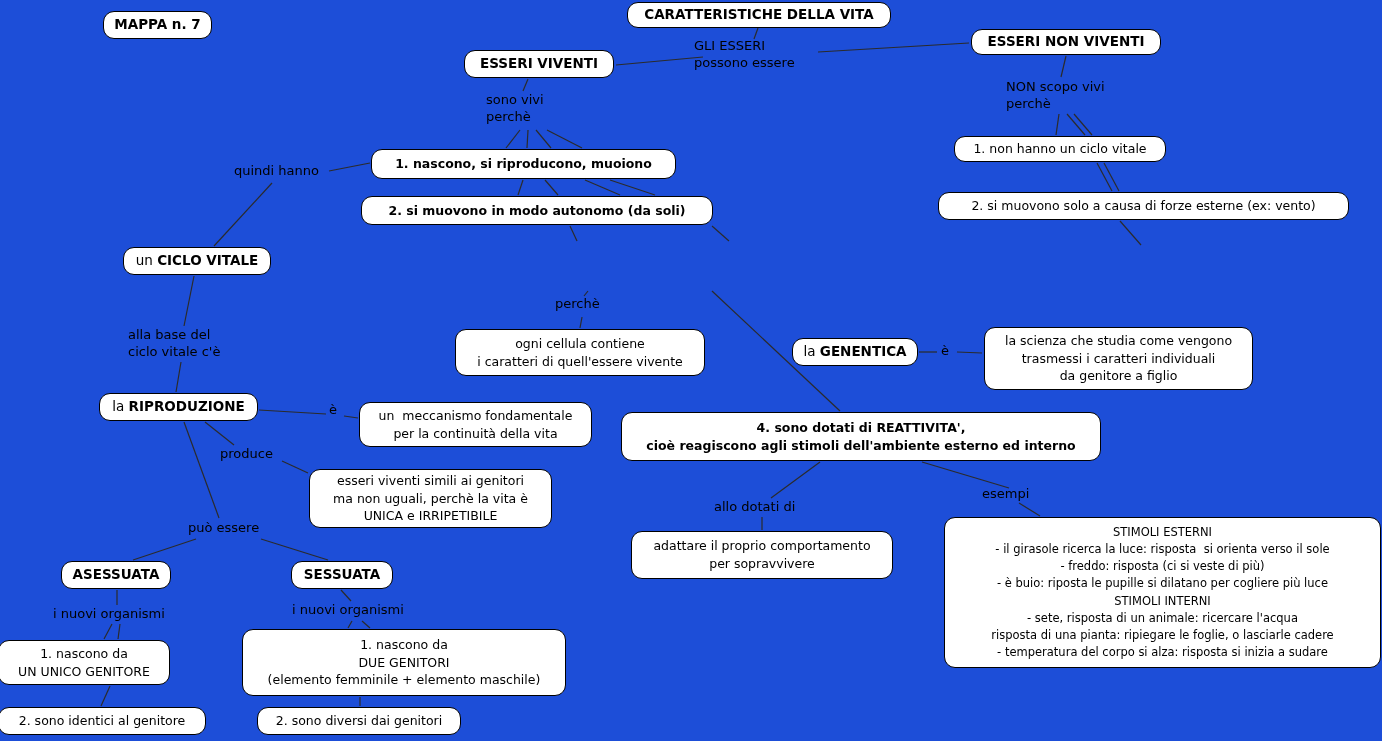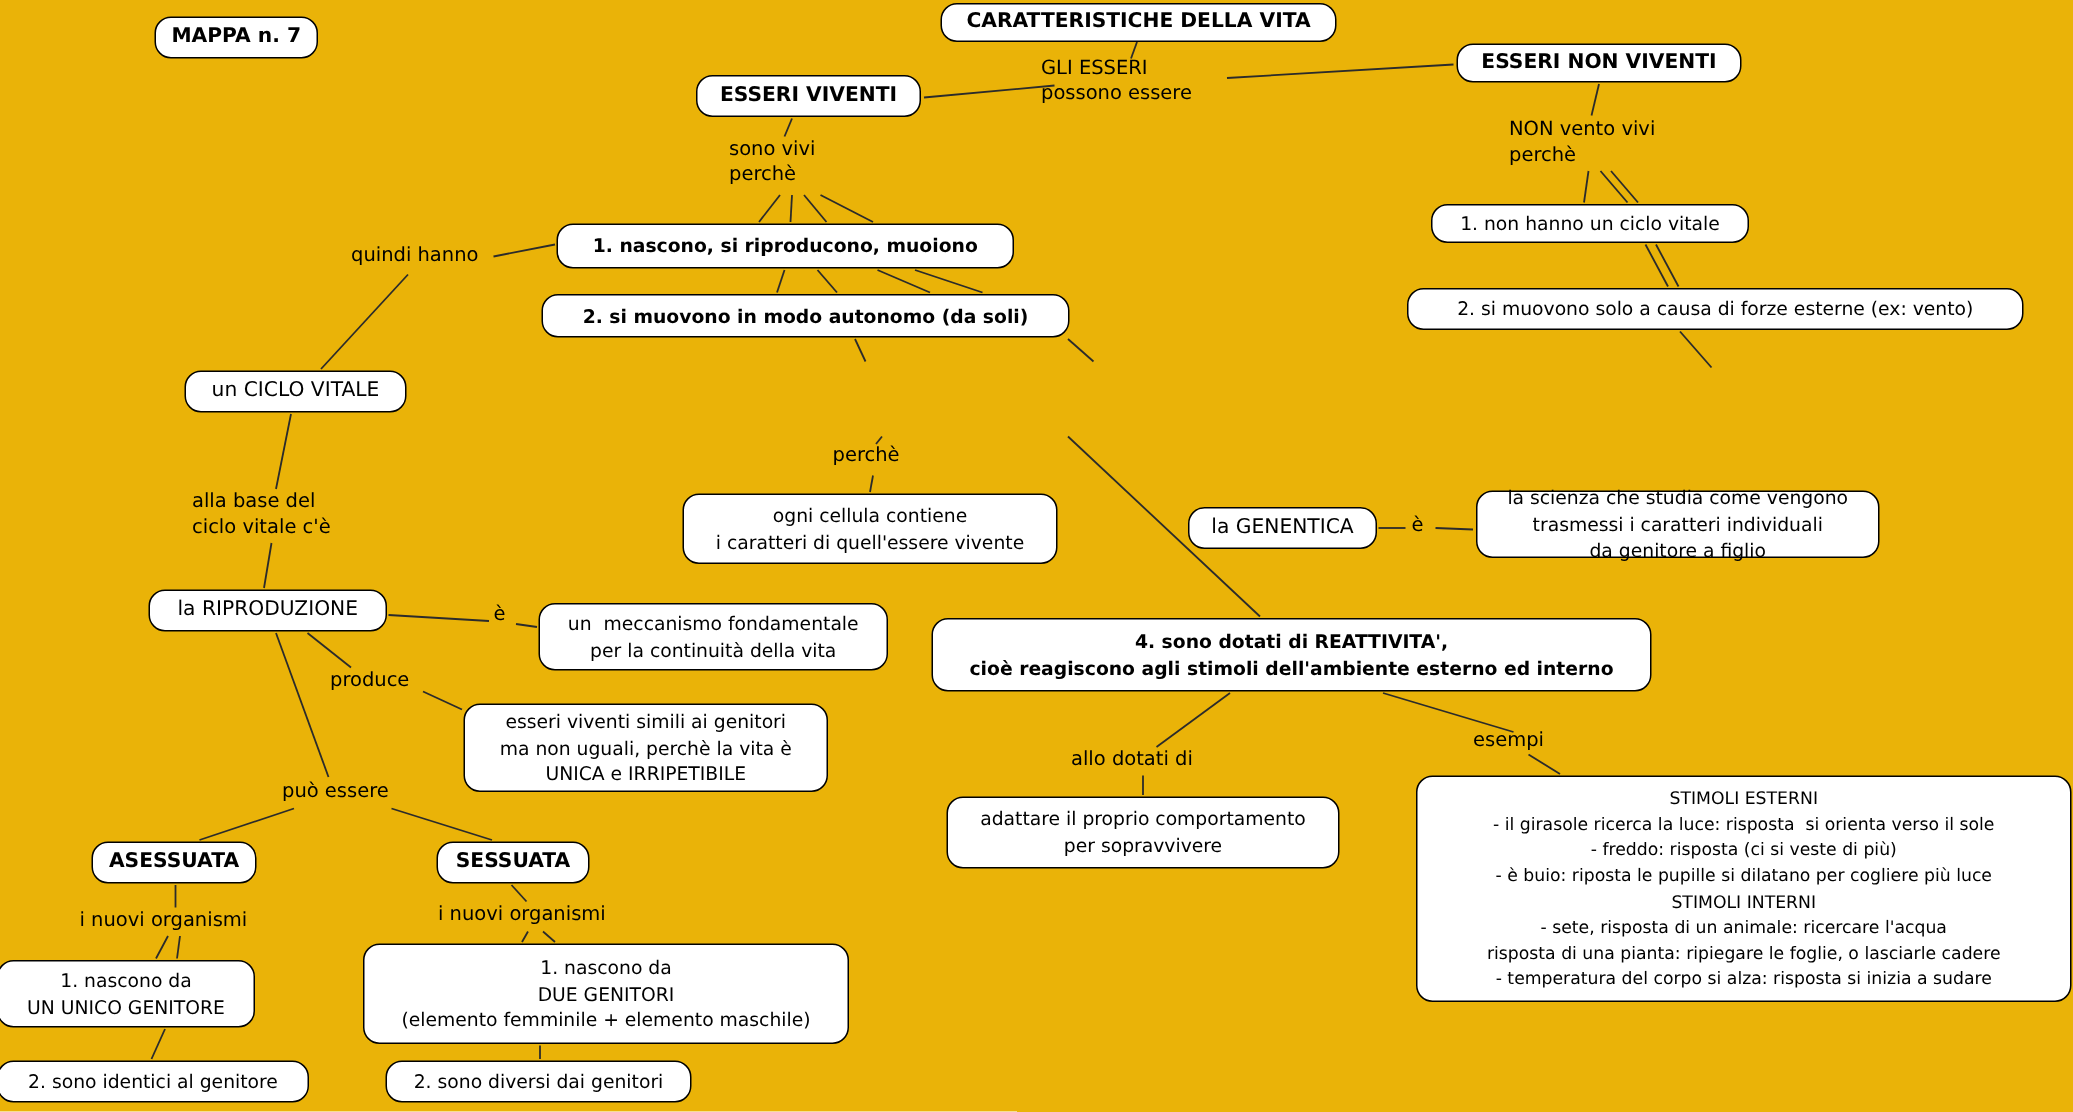--- a/index.html
+++ b/index.html
@@ -1,32 +1,32 @@
 <!DOCTYPE html>
 <html><head>
 <meta charset="utf-8">
 <title>Mappa concettuale</title>
 <style>
   html,body{margin:0;padding:0;background:#ffffff;}
   .cmap{
-    position:relative;width:1382px;height:741px;background:#eab308;
+    position:relative;width:1382px;height:741px;background:#1d4ed8;
     font-family:"DejaVu Sans","Liberation Sans",sans-serif;color:#000;overflow:hidden;
   }
   .wires{position:absolute;left:0;top:0;z-index:1;}
   .node{
     position:absolute;z-index:2;box-sizing:border-box;
     border:1.6px solid #000;border-radius:11px;background:#fff;
     display:flex;align-items:center;justify-content:center;
     text-align:center;white-space:pre;
     font-size:12.5px;line-height:1.42;padding:2px 6px;
   }
   .node.bold{font-weight:bold;}
   .node.hdr{font-size:13.5px;font-weight:bold;}
   .node.mixed{font-size:13.5px;font-weight:normal;}
-  .node.mixed b{font-weight:normal;}
+  .node.mixed b{font-weight:bold;}
   .node.small{font-size:11.5px;line-height:1.5;padding:2px 2px;}
   .label{
     position:absolute;z-index:2;white-space:pre;
     font-size:13px;line-height:1.3;
   }
 </style>
 </head>
 <body>
 
 <div class="cmap">
@@ -97,21 +97,21 @@
   <div class="node" style="left:938px;top:192px;width:411px;height:28px">2. si muovono solo a causa di forze esterne (ex: vento)</div>
 
   <div class="node mixed" style="left:123px;top:247px;width:148px;height:28px"><span><span>un </span><b>CICLO VITALE</b></span></div>
   <div class="node mixed" style="left:99px;top:393px;width:159px;height:28px"><span><span>la </span><b>RIPRODUZIONE</b></span></div>
   <div class="node mixed" style="left:792px;top:338px;width:126px;height:28px"><span><span>la </span><b>GENENTICA</b></span></div>
 
   <div class="node" style="left:359px;top:402px;width:233px;height:45px">un  meccanismo fondamentale
 per la continuità della vita</div>
   <div class="node" style="left:455px;top:329px;width:250px;height:47px">ogni cellula contiene
 i caratteri di quell'essere vivente</div>
-  <div class="node" style="left:984px;top:327px;width:269px;height:45px">la scienza che studia come vengono
+  <div class="node" style="left:984px;top:327px;width:269px;height:63px">la scienza che studia come vengono
 trasmessi i caratteri individuali
 da genitore a figlio</div>
   <div class="node" style="left:309px;top:469px;width:243px;height:59px">esseri viventi simili ai genitori
 ma non uguali, perchè la vita è
 UNICA e IRRIPETIBILE</div>
 
   <div class="node hdr" style="left:61px;top:561px;width:110px;height:28px">ASESSUATA</div>
   <div class="node hdr" style="left:291px;top:561px;width:102px;height:28px">SESSUATA</div>
 
   <div class="node" style="left:-2px;top:640px;width:172px;height:45px">1. nascono da
@@ -130,21 +130,21 @@
 - è buio: riposta le pupille si dilatano per cogliere più luce
 STIMOLI INTERNI
 - sete, risposta di un animale: ricercare l'acqua
 risposta di una pianta: ripiegare le foglie, o lasciarle cadere
 - temperatura del corpo si alza: risposta si inizia a sudare</div>
 
   <div class="label" style="left:694px;top:38px;width:125px">GLI ESSERI
 possono essere</div>
   <div class="label" style="left:486px;top:92px;width:86px">sono vivi
 perchè</div>
-  <div class="label" style="left:1006px;top:79px;width:112px">NON vento vivi
+  <div class="label" style="left:1006px;top:79px;width:112px">NON scopo vivi
 perchè</div>
   <div class="label" style="left:234px;top:163px;width:97px">quindi hanno</div>
   <div class="label" style="left:128px;top:327px;width:122px">alla base del
 ciclo vitale c'è</div>
   <div class="label" style="left:329px;top:402px;width:16px">è</div>
   <div class="label" style="left:220px;top:446px;width:64px">produce</div>
   <div class="label" style="left:188px;top:520px;width:84px">può essere</div>
   <div class="label" style="left:53px;top:606px;width:130px">i nuovi organismi</div>
   <div class="label" style="left:292px;top:602px;width:130px">i nuovi organismi</div>
   <div class="label" style="left:555px;top:296px;width:55px">perchè</div>

